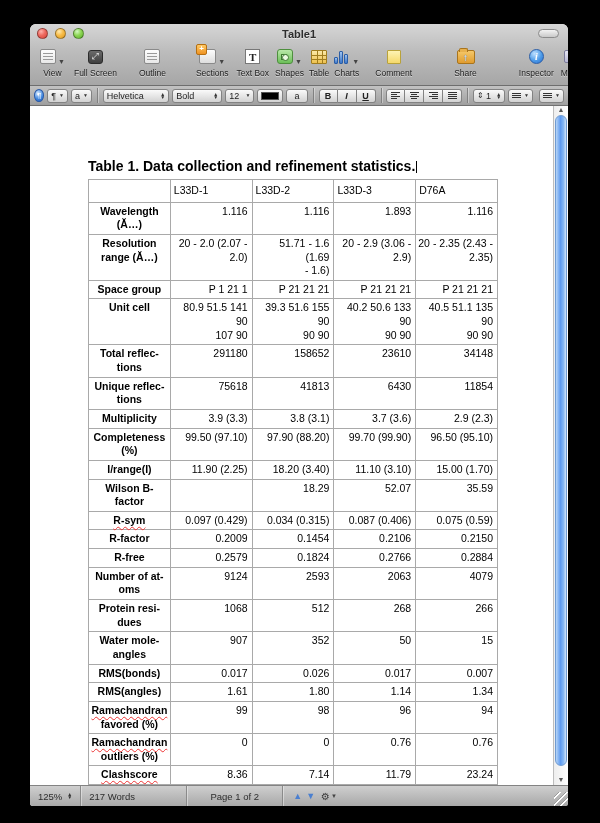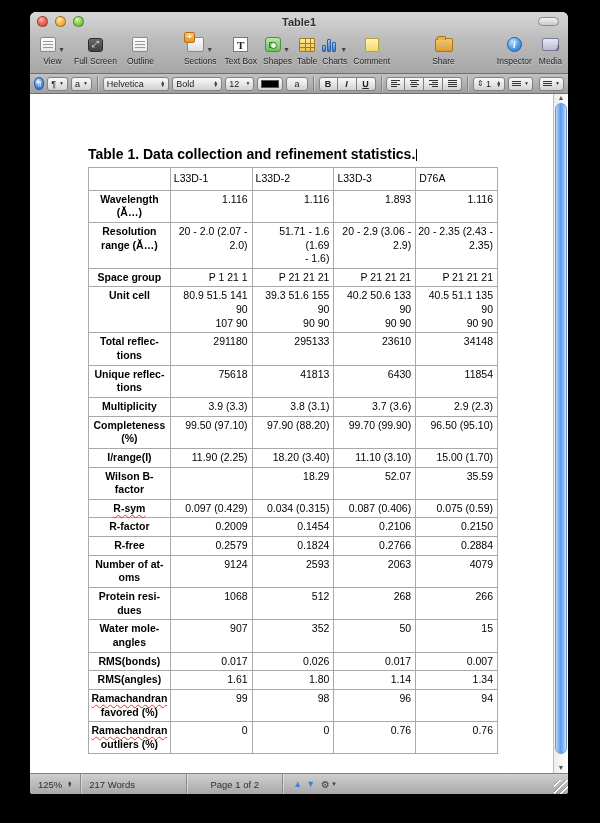--- a/index.html
+++ b/index.html
@@ -1,18 +1,18 @@
 <!DOCTYPE html>
 <html><head>
 <meta charset="utf-8">
 <style>
   * { margin:0; padding:0; box-sizing:border-box; }
   html,body { width:600px; height:823px; background:#000; overflow:hidden;
     font-family:"Liberation Sans","DejaVu Sans",sans-serif; }
-  .window { position:absolute; left:30px; top:12px; width:538px; height:782px;
+  .window { position:absolute; left:30px; top:24px; width:538px; height:782px;
     border-radius:6px 6px 3px 3px; overflow:hidden; background:#fff;
     box-shadow:0 0 0 1px rgba(0,0,0,.8); display:flex; flex-direction:column; }
 
   
   .chrome-top { background:linear-gradient(#d6d6d6,#bcbcbc 45%,#a6a6a6); border-bottom:1px solid #6e6e6e; }
   .titlebar { height:20px; position:relative; display:flex; align-items:center; justify-content:center; }
   .traffic { position:absolute; left:7px; top:4px; display:flex; gap:7px; }
   .light { width:11px; height:11px; border-radius:50%; border:1px solid rgba(0,0,0,.35); }
   .light.red   { background:radial-gradient(circle at 35% 28%, #ffb2ac, #ee6a60 45%, #d8433a); }
   .light.yellow{ background:radial-gradient(circle at 35% 28%, #ffe9b0, #f8bd48 45%, #e09a1f); }
@@ -139,21 +139,21 @@
             <span class="caret">▼</span>
           </span>
         <span class="tb-label">View</span>
       </div>
       <div class="tb-item" style="margin-left:9px">
         <span class="tb-icon-wrap">
             <span class="ic-fullscreen">⤢</span>
           </span>
         <span class="tb-label">Full Screen</span>
       </div>
-      <div class="tb-item" style="margin-left:10px">
+      <div class="tb-item" style="margin-left:22px">
         <span class="tb-icon-wrap">
             <span class="ic-doc"></span>
           </span>
         <span class="tb-label">Outline</span>
       </div>
       <div class="tb-item" style="margin-left:30px">
         <span class="tb-icon-wrap">
             <span class="ic-sections"></span>
             <span class="caret">▼</span>
           </span>
@@ -182,21 +182,21 @@
         <span class="tb-icon-wrap">
             <span class="ic-charts">
               <i></i>
               <i></i>
               <i></i>
             </span>
             <span class="caret">▼</span>
           </span>
         <span class="tb-label">Charts</span>
       </div>
-      <div class="tb-item" style="margin-left:6px">
+      <div class="tb-item" style="margin-left:16px">
         <span class="tb-icon-wrap">
             <span class="ic-comment"></span>
           </span>
         <span class="tb-label">Comment</span>
       </div>
       <div class="tb-item" style="margin-left:42px">
         <span class="tb-icon-wrap">
             <span class="ic-share"></span>
           </span>
         <span class="tb-label">Share</span>
@@ -375,21 +375,21 @@
 90 90</td>
               <td class="val">40.5 51.1 135 90
 90 90</td>
             </tr>
             <tr>
               <td class="rowlabel">
                 <span>Total reflec-</span>
                 <span>tions</span>
               </td>
               <td class="val">291180</td>
-              <td class="val">295133</td>
+              <td class="val">158652</td>
               <td class="val">23610</td>
               <td class="val">34148</td>
             </tr>
             <tr>
               <td class="rowlabel">
                 <span>Unique reflec-</span>
                 <span>tions</span>
               </td>
               <td class="val">75618</td>
               <td class="val">41813</td>
@@ -521,20 +521,29 @@
             </tr>
             <tr>
               <td class="rowlabel">
                 <span class="misspell">Ramachandran</span>
                 <span>outliers (%)</span>
               </td>
               <td class="val">0</td>
               <td class="val">0</td>
               <td class="val">0.76</td>
               <td class="val">0.76</td>
+            </tr>
+            <tr>
+              <td class="rowlabel">
+                <span class="misspell">Clashscore</span>
+              </td>
+              <td class="val">8.36</td>
+              <td class="val">7.14</td>
+              <td class="val">11.79</td>
+              <td class="val">23.24</td>
             </tr>
           </tbody>
       </table>
     </div>
     <div class="vscroll">
       <span class="sc-arrow sc-up">▲</span>
       <span class="vthumb"></span>
       <span class="sc-arrow sc-down">▼</span>
     </div>
   </div>

